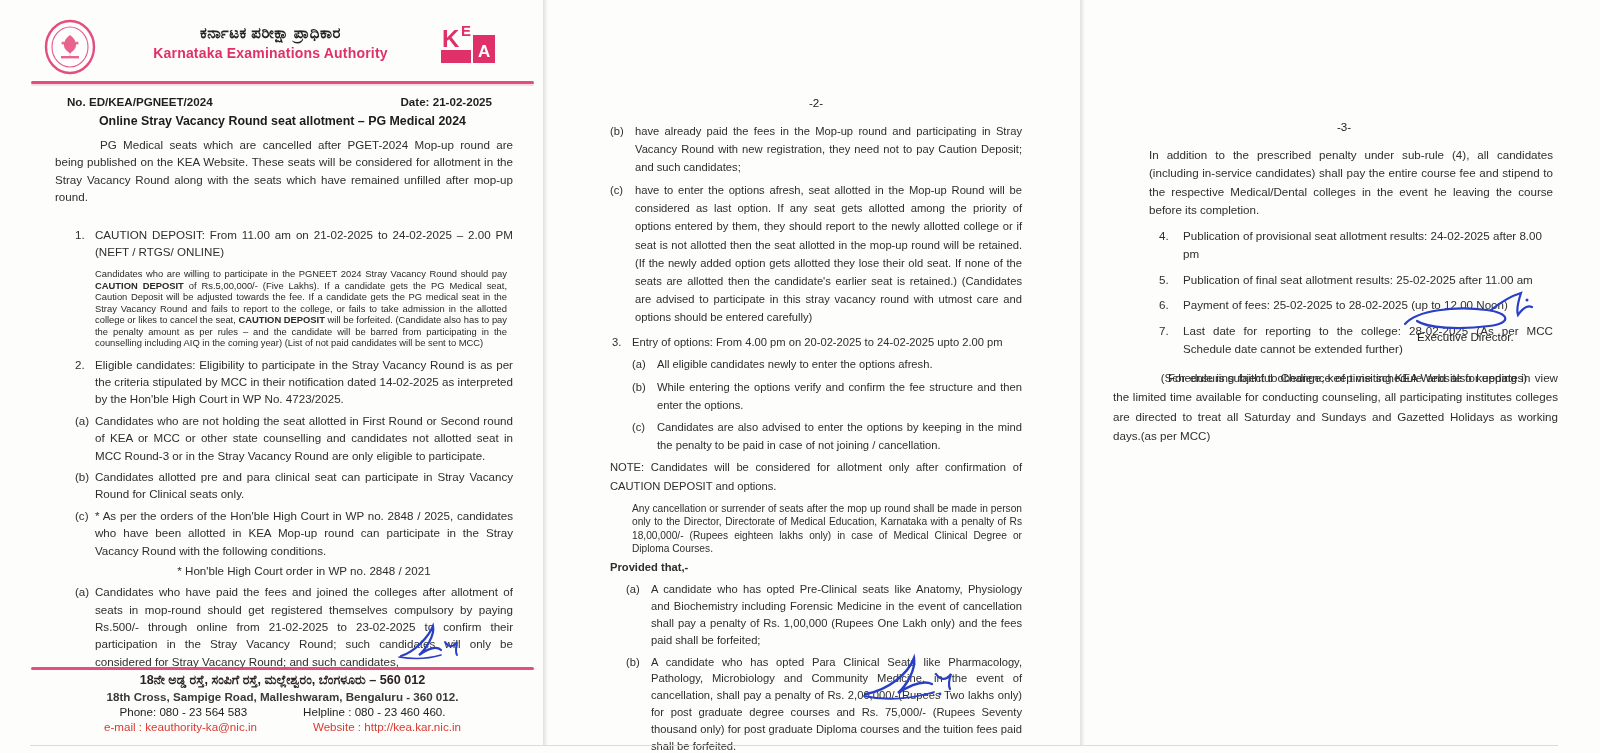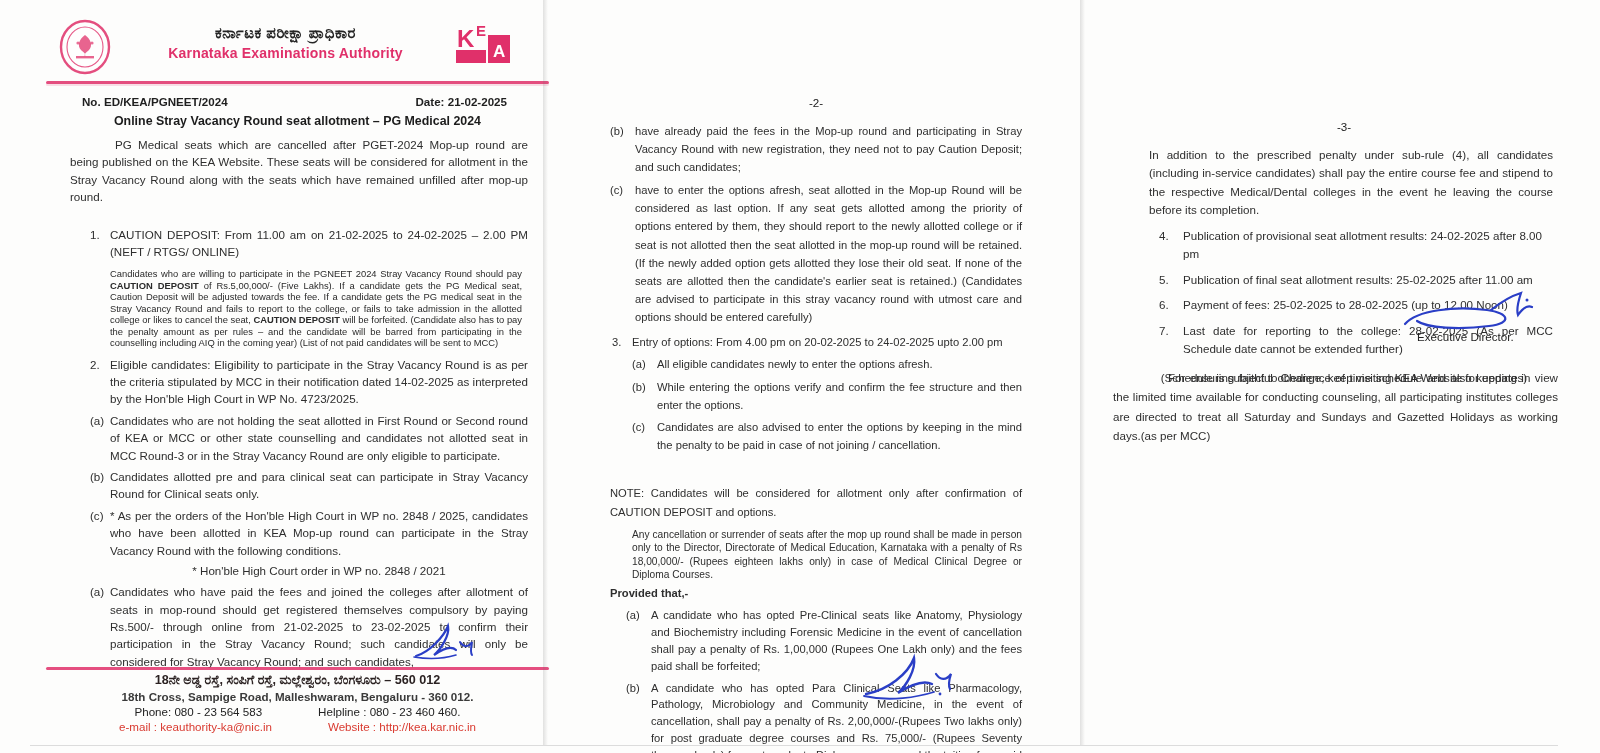--- a/index.html
+++ b/index.html
@@ -9,21 +9,21 @@
     --text-dark:#2e2e2e;
   }
   html,body{margin:0;padding:0;}
   body{
     width:1600px;height:753px;position:relative;overflow:hidden;
     background:#fdfdfc;color:var(--text-dark);
     font-family:"Liberation Sans","DejaVu Sans",sans-serif;
     -webkit-font-smoothing:antialiased;
   }
   .page{position:absolute;top:8px;height:740px;}
-  #page1{left:40px;width:515px;}
+  #page1{left:25px;width:515px;}
   #page2{left:560px;width:515px;}
   #page3{left:1095px;width:490px;}
   .sep{position:absolute;top:0;bottom:8px;width:5px;
        background:linear-gradient(to right,rgba(110,110,110,.20),rgba(110,110,110,0));}
   .sep1{left:543px;} .sep2{left:1080px;}
   .bottomline{position:absolute;left:30px;right:42px;top:745px;height:1px;background:#dcdcdc;}
 
   
   .seal{position:absolute;left:18px;top:10px;}
   .kealogo{position:absolute;left:408px;top:12px;}
@@ -59,21 +59,21 @@
   .f-en{font-size:11.6px;color:#3a3a3a;margin-top:2px;font-weight:600;}
   .f-row{display:flex;justify-content:center;gap:56px;font-size:11.6px;margin-top:2px;color:#222;align-items:center;}
   .f-row.red span{color:var(--footer-red);}
 
   
   .body2{left:50px;top:86px;width:412px;font-size:11.2px;line-height:1.62;}
   .pagenum{text-align:center;margin-bottom:9px;font-size:11.6px;color:#222;}
   .p2li{padding-left:25px;margin-top:5px;} .p2li>.marker{left:0;}
   .p2item3{padding-left:22px;margin-top:7px;} .p2item3>.marker{left:2px;}
   .p2sub{margin-left:22px;padding-left:25px;margin-top:4px;} .p2sub>.marker{left:0;}
-  .note{margin-top:30px;line-height:1.7;}
+  .note{margin-top:4px;line-height:1.7;}
   .cancel{margin:6px 0 0 22px;font-size:10.2px;line-height:1.3;text-align:justify;}
   .provided{margin-top:3px;font-weight:600;}
   .prov{margin-left:16px;padding-left:25px;margin-top:5px;line-height:1.5;} .prov>.marker{left:0;}
   .sig2{left:300px;top:644px;}
 
   
   .body3{left:40px;top:110px;width:418px;font-size:11.6px;line-height:1.6;}
   .p3intro{margin-left:14px;margin-top:4px;}
   .p3li{margin-left:24px;padding-left:24px;margin-top:7px;} .p3li>.marker{left:0;}
   .schedule{margin-top:10px;text-align:center;}

